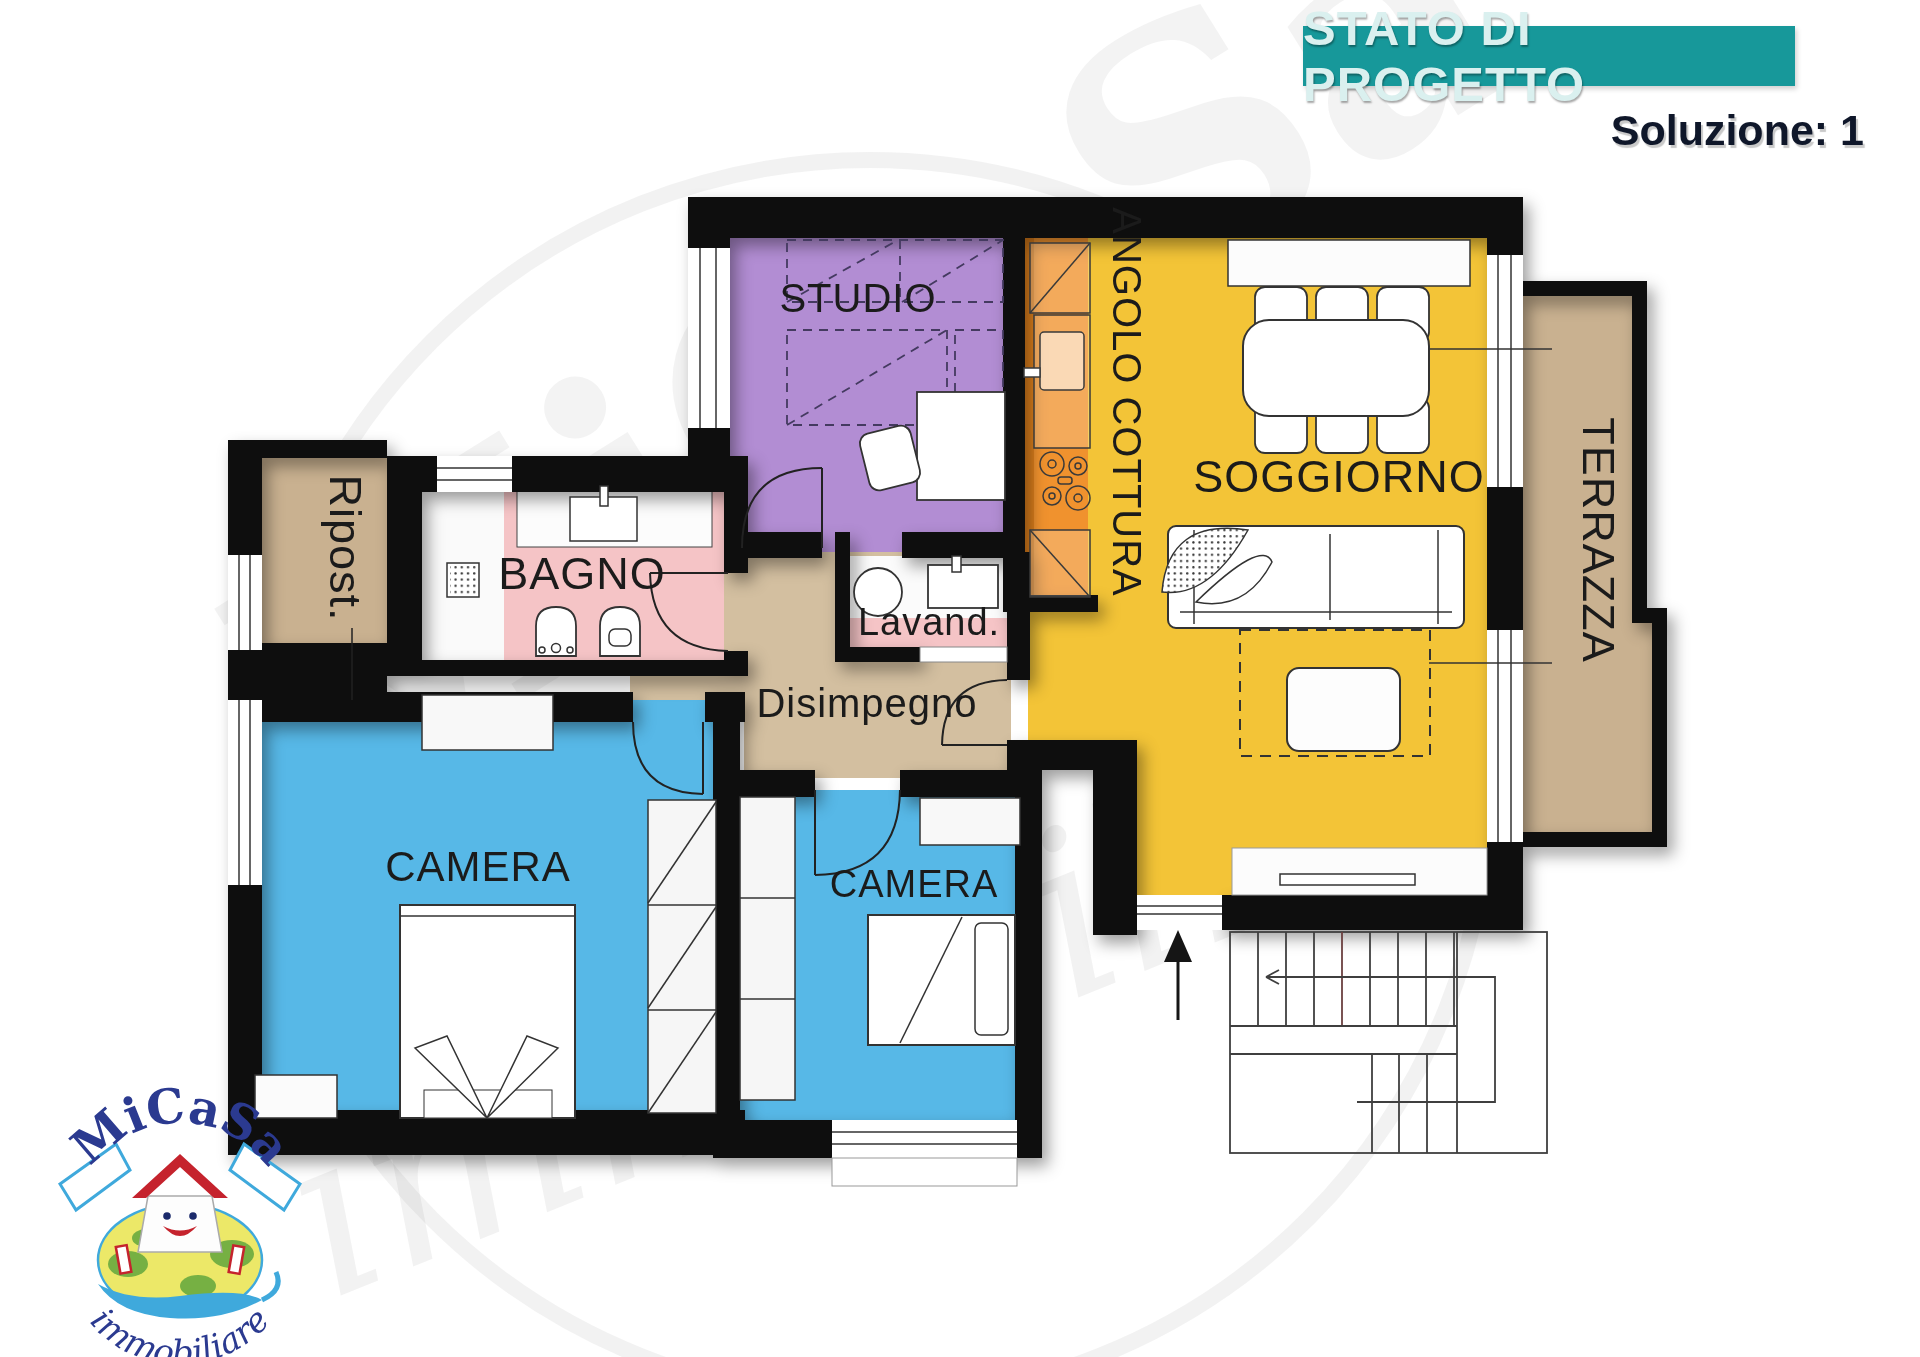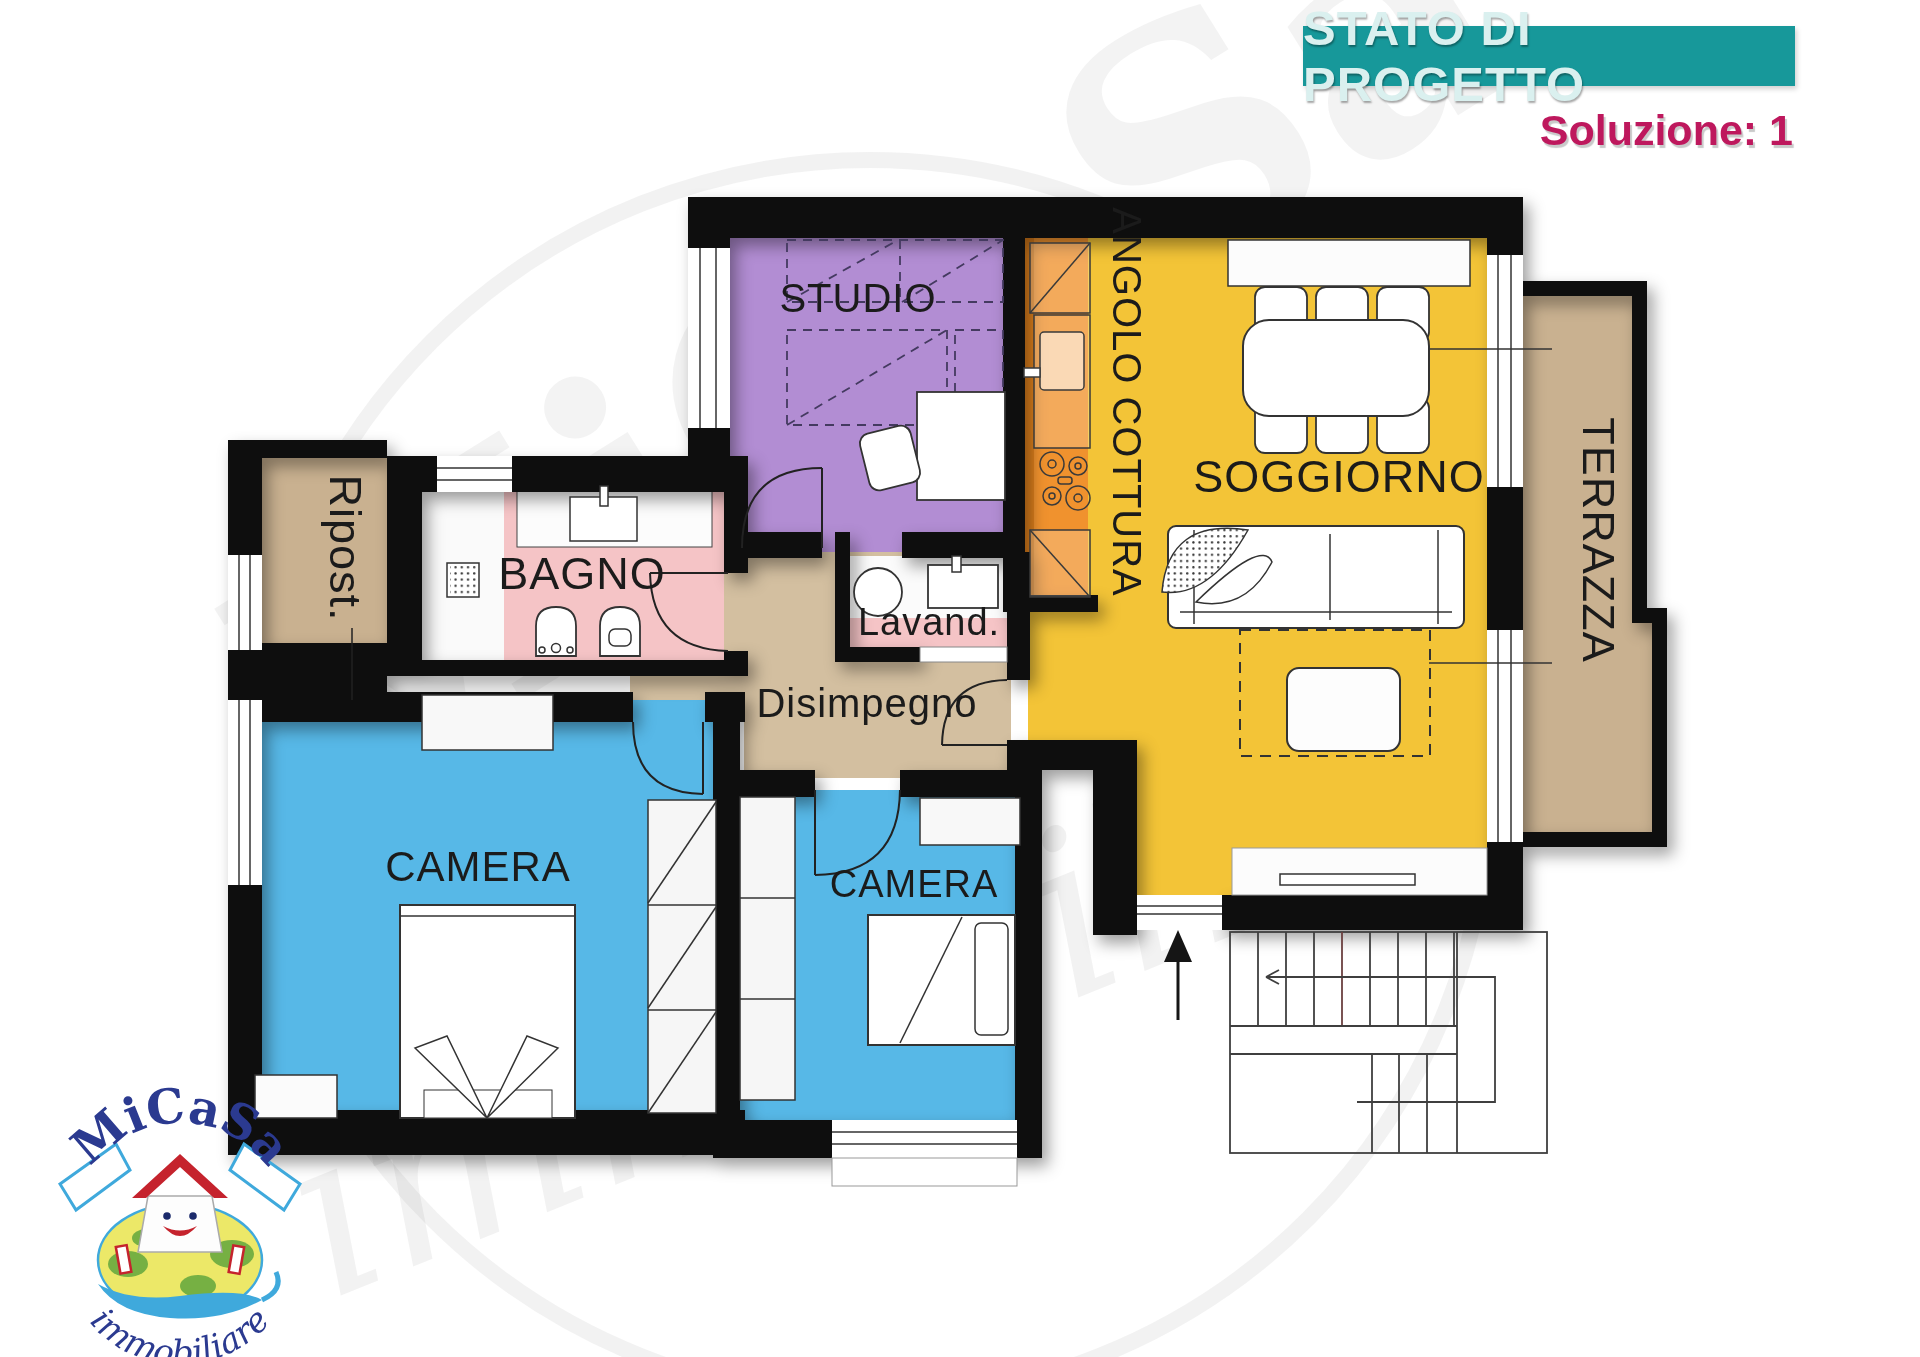--- a/index.html
+++ b/index.html
@@ -3,22 +3,22 @@
 <meta charset="utf-8">
 <style>
   html,body{margin:0;padding:0;background:#fff;}
   .stage{position:relative;width:1920px;height:1357px;background:#ffffff;overflow:hidden;
          font-family:"Liberation Sans",sans-serif;}
   .titlebar{position:absolute;left:1303px;top:26px;width:492px;height:60px;
             display:flex;align-items:center;justify-content:center;
             font-size:49px;font-weight:bold;letter-spacing:1px;
             color:#daf0ef;text-shadow:1px 2px 2px rgba(0,0,0,.35);
             box-shadow:2px 3px 5px rgba(0,0,0,.18);}
-  .subtitle{position:absolute;left:1303px;top:106px;width:490px;height:46px;
-            text-align:right;font-size:43px;font-weight:bold;color:#be185d;
+  .subtitle{position:absolute;left:1374px;top:106px;width:490px;height:46px;
+            text-align:right;font-size:43px;font-weight:bold;color:#0f172a;
             text-shadow:2px 3px 1px #c9c9c9;}
   svg text{font-family:"Liberation Sans",sans-serif;}
   .roomlabel{fill:#1b1b1b;letter-spacing:1px;}
   .walls{filter:drop-shadow(6px 8px 8px rgba(0,0,0,0.38));}
   .furn{stroke:#333;stroke-width:1.8;fill:#ffffff;}
   .furnl{stroke:#333;stroke-width:1.5;fill:none;}
   .dash{stroke:#443a60;stroke-width:1.8;fill:none;stroke-dasharray:9 7;}
   .winline{stroke:#333;stroke-width:1.5;}
   .door{stroke:#222;stroke-width:2;fill:none;}
   .stair{stroke:#3f3f3f;stroke-width:1.8;fill:none;}

